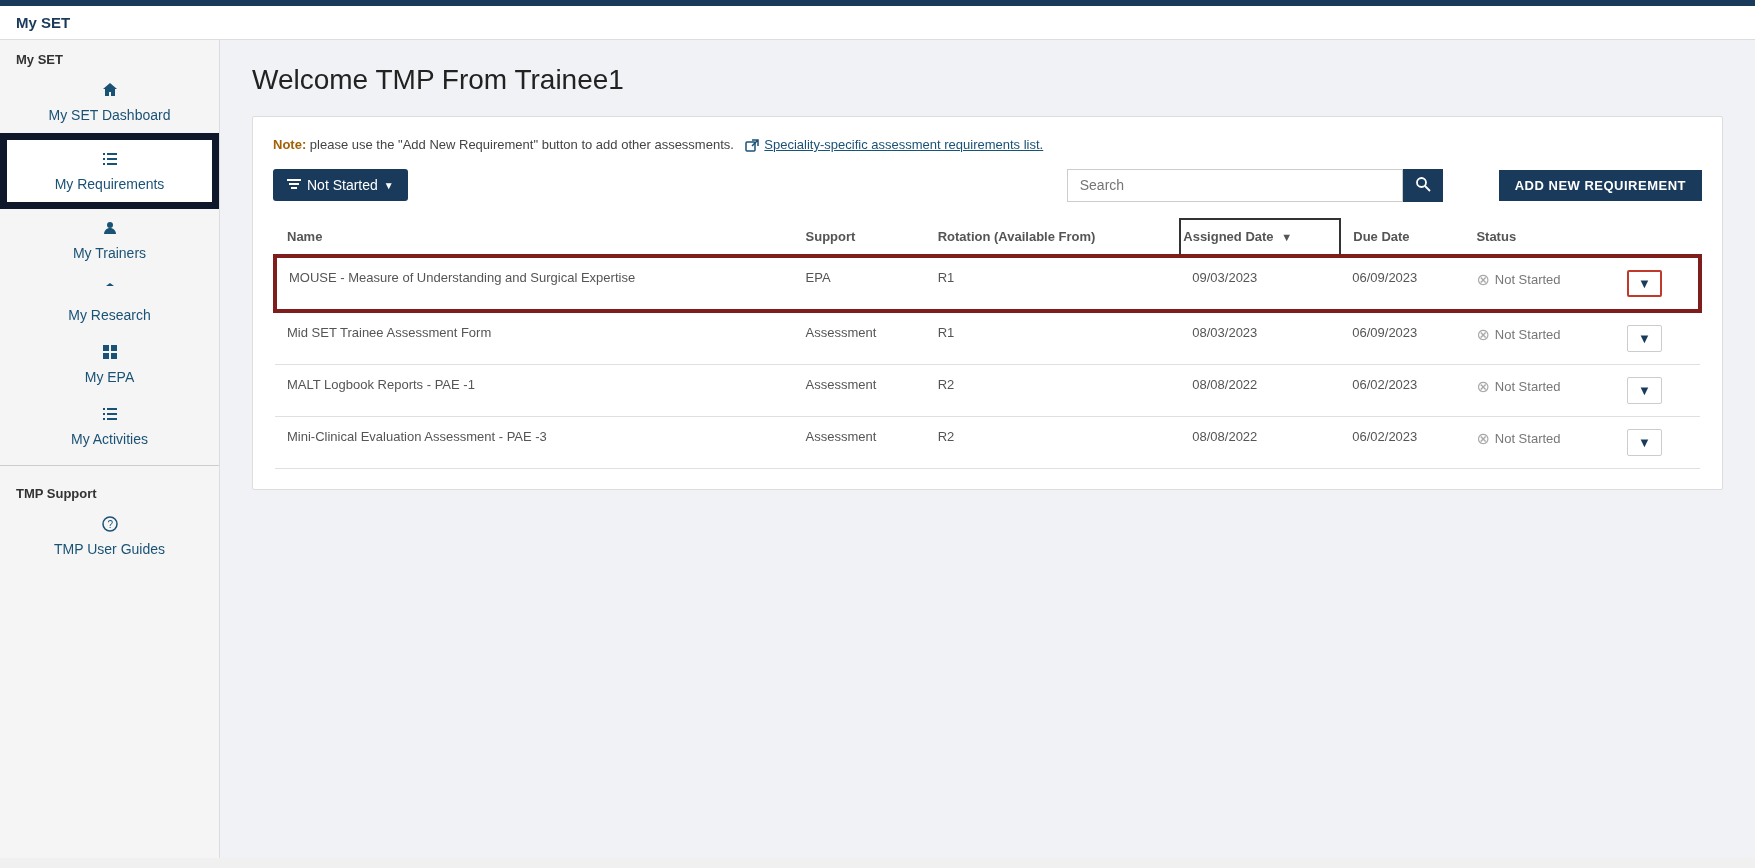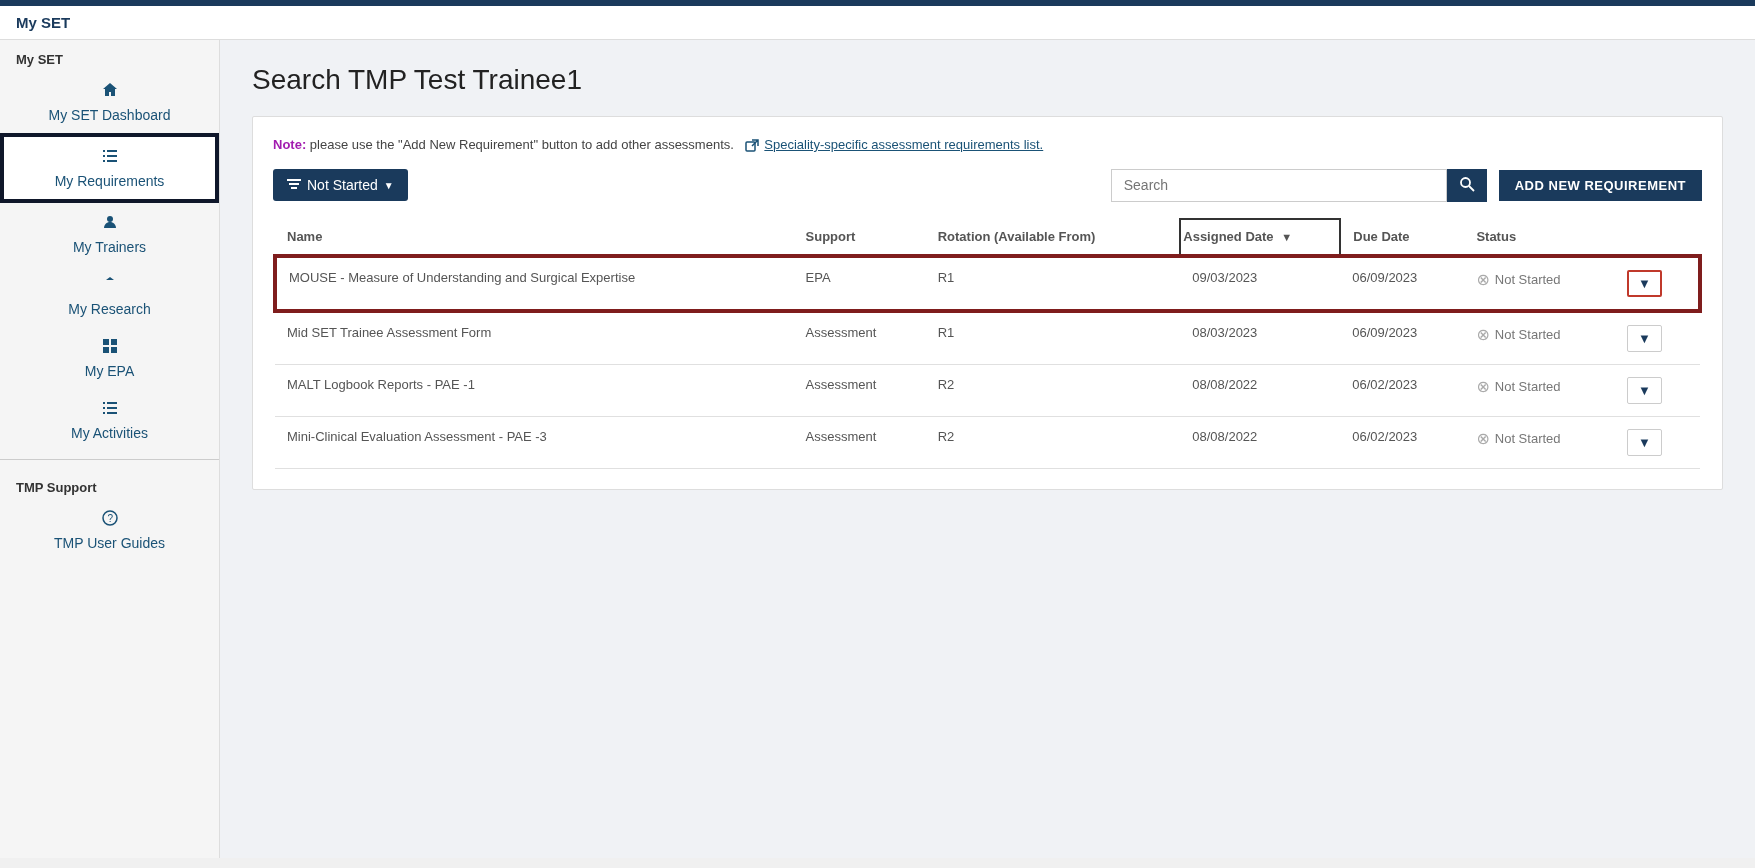--- a/index.html
+++ b/index.html
@@ -9,43 +9,43 @@
 
     .app-header { background: #fff; padding: 8px 16px; border-bottom: 1px solid #ddd; }
     .app-header span { font-weight: bold; color: #1a3a5c; font-size: 15px; }
 
     .layout { display: flex; min-height: calc(100vh - 50px); }
 
     
     .sidebar { width: 220px; background: #f5f5f5; border-right: 1px solid #ddd; padding: 0; flex-shrink: 0; }
     .sidebar-section-label { font-weight: bold; color: #333; padding: 12px 16px 4px; font-size: 13px; }
     .sidebar-item { display: flex; align-items: center; gap: 8px; padding: 10px 16px; cursor: pointer; color: #1a5276; font-size: 14px; text-decoration: none; flex-direction: column; }
-    .sidebar-item.active { border: 4px solid #0f172a; background: #fff; justify-content: space-between; }
+    .sidebar-item.active { border: 7px solid #0f172a; background: #fff; justify-content: space-between; }
     .sidebar-item .icon { width: 18px; height: 18px; display: inline-flex; align-items: center; justify-content: center; flex-shrink: 0; }
     .sidebar-divider { border: none; border-top: 1px solid #ccc; margin: 8px 0; }
 
     
     .main { flex: 1; padding: 24px 32px; background: #f0f2f5; }
     .page-title { font-size: 28px; font-weight: 300; color: #222; margin-bottom: 20px; }
 
     .content-card { background: #fff; border: 1px solid #ddd; border-radius: 2px; padding: 20px; }
 
     .note-bar { font-size: 13px; color: #444; margin-bottom: 16px; }
-    .note-bar strong { color: #a21caf; }
+    .note-bar strong { color: #a16207; }
     .note-bar a { color: #1a5276; text-decoration: underline; }
 
     .toolbar { display: flex; align-items: center; gap: 12px; margin-bottom: 16px; }
     .btn-not-started { background: #1a3a5c; color: #fff; border: none; padding: 8px 14px; border-radius: 3px; cursor: pointer; font-size: 14px; display: flex; align-items: center; gap: 6px; }
     .btn-not-started .caret { font-size: 10px; }
 
     .search-group { display: flex; margin-left: auto; }
     .search-input { border: 1px solid #ccc; padding: 7px 12px; font-size: 14px; width: 336px; outline: none; }
     .search-btn { background: #1a3a5c; color: #fff; border: none; padding: 7px 12px; cursor: pointer; }
 
-    .btn-add { background: #1a3a5c; color: #fff; border: none; padding: 8px 16px; font-size: 13px; font-weight: bold; cursor: pointer; white-space: nowrap; text-transform: uppercase; letter-spacing: 0.5px; }
+    .btn-add { background: #1a3a5c; color: #fff; border: none; padding: 8px 16px; font-size: 13px; font-weight: bold; cursor: pointer; white-space: nowrap; text-transform: uppercase; letter-spacing: 0.5px; margin-left: 44px; }
 
     
     table { width: 100%; border-collapse: collapse; font-size: 14px; }
     thead th { text-align: left; padding: 10px 12px; color: #555; font-weight: 600; border-bottom: 2px solid #ddd; font-size: 13px; }
     thead th.sortable { cursor: pointer; }
     thead th.sorted { border: 2px solid #333; padding: 8px 2px; }
     tbody tr { border-bottom: 1px solid #e0e0e0; }
     tbody tr.highlighted { border: 4px solid #7f1d1d; }
     tbody td { padding: 12px 12px; vertical-align: top; color: #555; font-size: 13px; }
 
@@ -148,21 +148,21 @@
         <svg width="16" height="16" viewBox="0 0 16 16" fill="#1a5276">
             <circle cx="8" cy="8" r="7" stroke="#1a5276" stroke-width="1.5" fill="none"></circle>
             <text x="5.5" y="12" font-size="10" fill="#1a5276">?</text>
           </svg>
       </span>
       <span>TMP User Guides</span>
     </a>
   </nav>
 
   <main class="main">
-    <h1 class="page-title">Search TMP Test Trainee1</h1>
+    <h1 class="page-title">Welcome TMP From Trainee1</h1>
 
     <div class="content-card">
 
       <div class="note-bar">
         <strong>Note:</strong>
         <span> please use the "Add New Requirement" button to add other assessments.</span>
         &nbsp;
         <svg width="14" height="14" viewBox="0 0 14 14" fill="none" style="vertical-align:middle;margin-right:2px">
             <rect x="1" y="3" width="9" height="9" rx="1" stroke="#1a5276" stroke-width="1.5" fill="none"></rect>
             <path d="M7 1h6v6M13 1L7 7" stroke="#1a5276" stroke-width="1.5"></path>

